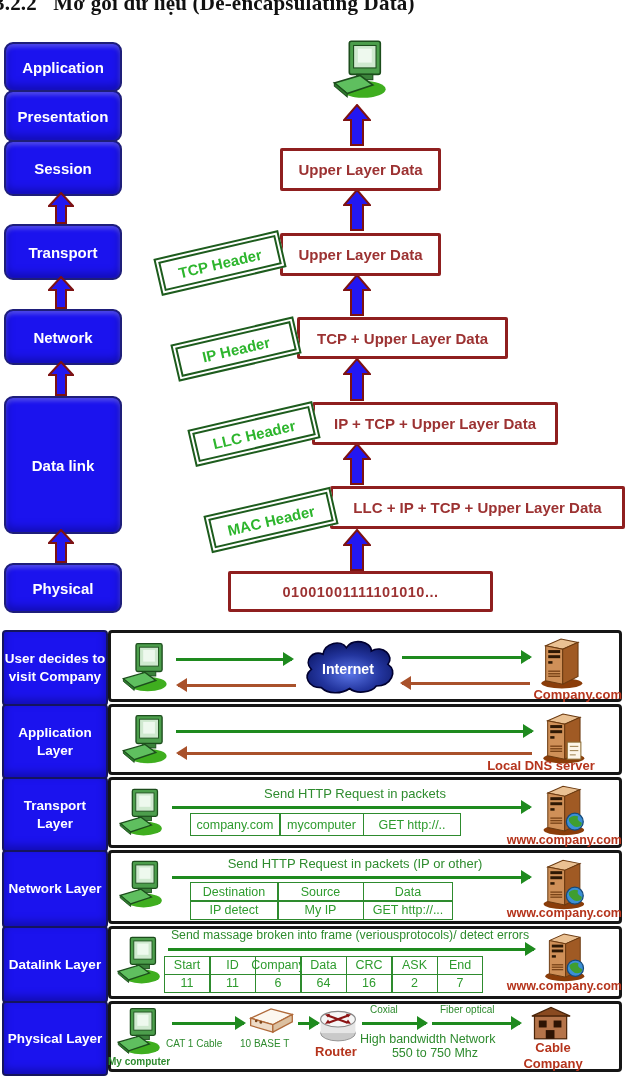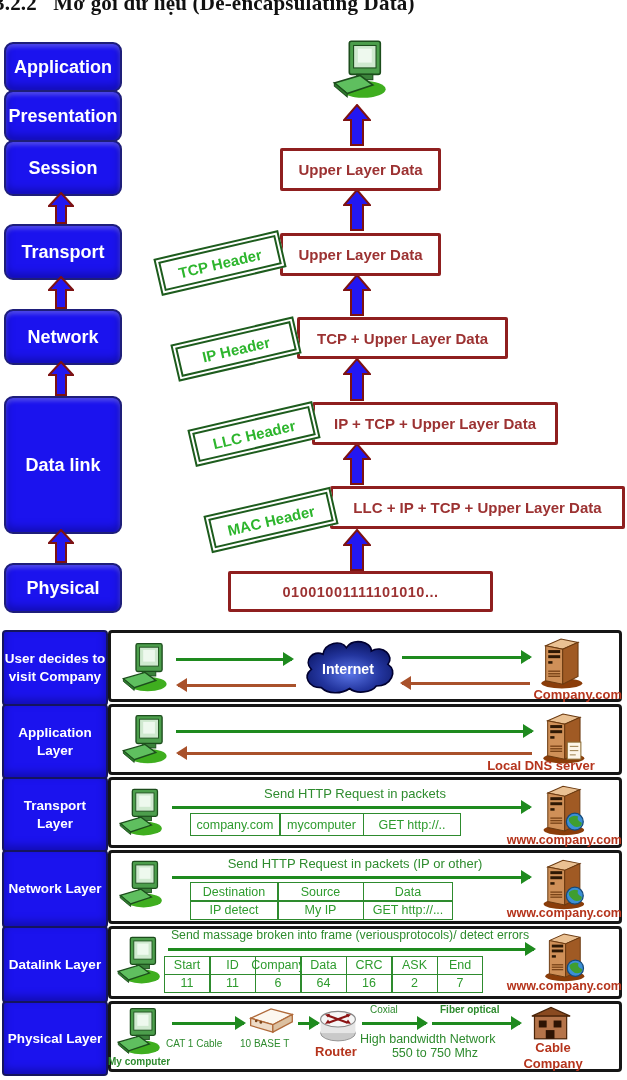--- a/index.html
+++ b/index.html
@@ -4,21 +4,21 @@
 <style>
   html,body{margin:0;padding:0;background:#fff;}
   .page{position:relative;width:627px;height:1080px;background:#fff;overflow:hidden;
         font-family:"Liberation Sans",sans-serif;}
   .doc-title{position:absolute;left:-6px;top:-9px;width:640px;color:#111;
              font-family:"Liberation Serif",serif;font-weight:bold;font-size:21px;
              white-space:pre;letter-spacing:.2px;}
   
   .osi-box{position:absolute;left:4px;width:114px;background:#1b13ee;
            border:2px solid #1e1e7a;border-radius:9px;color:#fff;font-weight:bold;
-           font-size:18px;display:flex;align-items:center;justify-content:center;
+           font-size:15px;display:flex;align-items:center;justify-content:center;
            box-shadow:inset 0 -4px 8px rgba(0,0,60,.35), inset 0 3px 4px rgba(255,255,255,.25);}
   
   .databox{position:absolute;background:#fff;border:3px solid #8f1f1f;border-radius:2px;
            color:#9c3232;font-weight:bold;font-size:15px;display:flex;align-items:center;
            justify-content:center;white-space:nowrap;}
   
   .hdrbox{position:absolute;background:#fff;border:2px solid #1d5c1d;color:#2db52d;
           font-weight:bold;font-size:15px;display:flex;align-items:center;justify-content:center;
           transform:rotate(-13deg);white-space:nowrap;}
   .hdrbox::after{content:"";position:absolute;inset:2px;border:2px solid #1d5c1d;pointer-events:none;}
@@ -295,21 +295,21 @@
         <use href="#hub-icon"></use>
       </svg>
     <div class="glabel" style="left:240px;top:1038px;font-weight:normal">10 BASE T</div>
     <div class="garrow" style="left:298px;top:1022px;width:20px"></div>
     <svg class="icon" style="left:318px;top:1008px" width="40" height="38" viewBox="0 0 46 42">
         <use href="#router-icon"></use>
       </svg>
     <div class="rlabel" style="left:315px;top:1044px">Router</div>
     <div class="glabel" style="left:370px;top:1004px;font-weight:normal">Coxial</div>
     <div class="garrow" style="left:362px;top:1022px;width:64px"></div>
-    <div class="glabel" style="left:440px;top:1004px;font-weight:bold">Fiber optical</div>
+    <div class="glabel" style="left:440px;top:1004px;font-weight:normal">Fiber optical</div>
     <div class="garrow" style="left:432px;top:1022px;width:88px"></div>
     <div class="glabel" style="left:360px;top:1032px;width:150px;text-align:left;font-weight:normal;font-size:12.5px">High bandwidth Network</div>
     <div class="glabel" style="left:360px;top:1046px;width:150px;text-align:center;font-weight:normal;font-size:12.5px">550 to 750 Mhz</div>
     <svg class="icon" style="left:528px;top:1004px" width="46" height="40" viewBox="0 0 50 46">
         <use href="#building-icon"></use>
       </svg>
     <div class="rlabel" style="left:522px;top:1040px;width:62px;text-align:center;white-space:normal;line-height:1.2">Cable Company</div>
   </div>
 
 </div>

